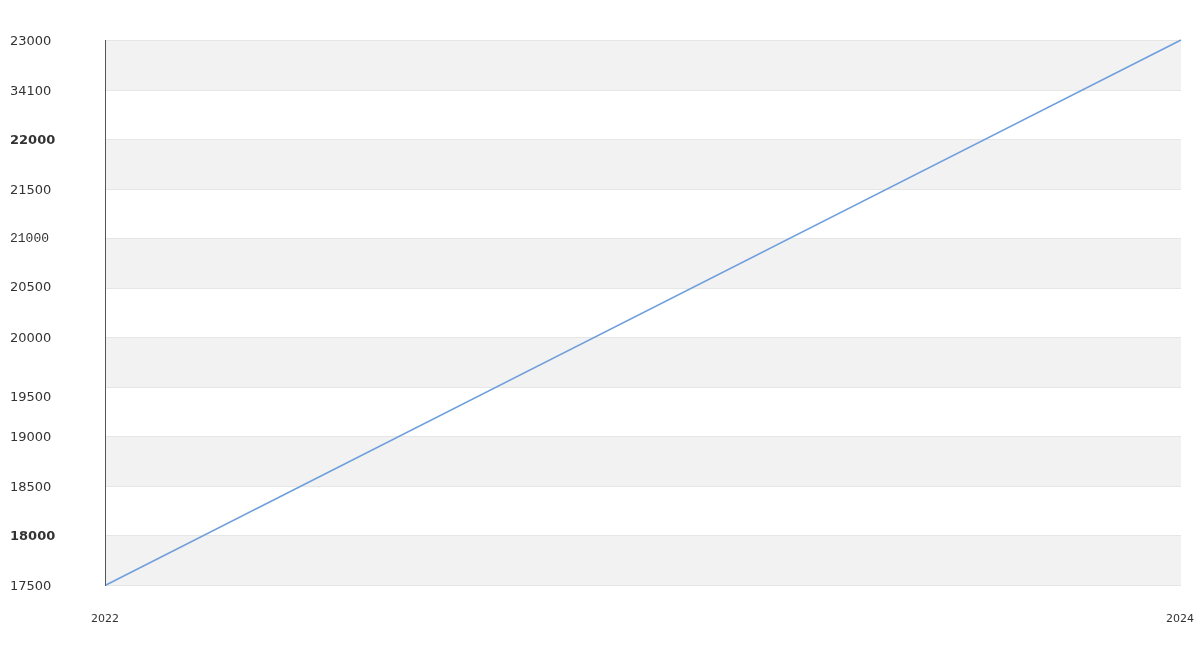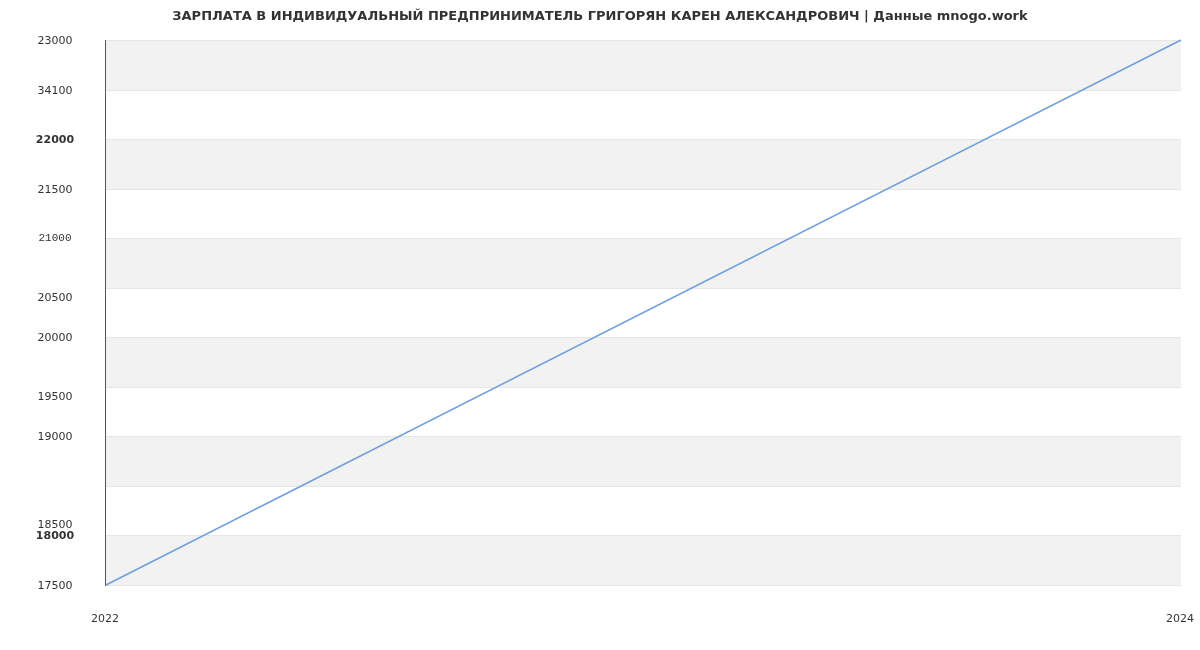--- a/index.html
+++ b/index.html
@@ -45,22 +45,22 @@
     position: absolute;
     left: 0;
     width: 100%;
     height: 1px;
     background: #e6e6e6;
   }
   .ytick {
     position: absolute;
     right: 1100px; 
     width: 90px;
-    text-align: center;
-    font-size: 11px;
+    text-align: left;
+    font-size: 13px;
     color: #333;
     transform: translateY(-50%);
   }
   .xtick {
     position: absolute;
     top: 612px; 
     font-size: 11px;
     color: #333;
     transform: translateX(-50%);
   }
@@ -73,30 +73,29 @@
   .line {
     fill: none;
     stroke: #6f9fdc;
     stroke-width: 1.6;
   }
 </style>
 </head>
 <body>
 
 <div class="chart-wrap">
-  <div class="title">ЗАРПЛАТА В ИНДИВИДУАЛЬНЫЙ ПРЕДПРИНИМАТЕЛЬ ГРИГОРЯН КАРЕН АЛЕКСАНДРОВИЧ | Данные mnogo.work</div>
 
   <div id="yticks-host">
       <div class="ytick" style="top: 585px;">17500</div>
       <div class="ytick" style="top: 535.455px; font-weight: bold;">18000</div>
-      <div class="ytick" style="top: 485.909px; margin-top: 38px;">18500</div>
+      <div class="ytick" style="top: 485.909px;">18500</div>
       <div class="ytick" style="top: 436.364px;">19000</div>
       <div class="ytick" style="top: 396px;">19500</div>
       <div class="ytick" style="top: 337.273px;">20000</div>
-      <div class="ytick" style="top: 297px;">20500</div>
+      <div class="ytick" style="top: 286px;">20500</div>
       <div class="ytick" style="top: 238.182px; font-family: Liberation Mono, monospace;">21000</div>
       <div class="ytick" style="top: 188.636px;">21500</div>
       <div class="ytick" style="top: 139.091px; font-weight: bold;">22000</div>
       <div class="ytick" style="top: 89.5455px;">34100</div>
       <div class="ytick" style="top: 40px;">23000</div>
     </div>
 
   <div id="xticks-host">
       <div class="xtick" style="left: 105px;">2022</div>
       <div class="xtick" style="left: 1180px;">2024</div>

